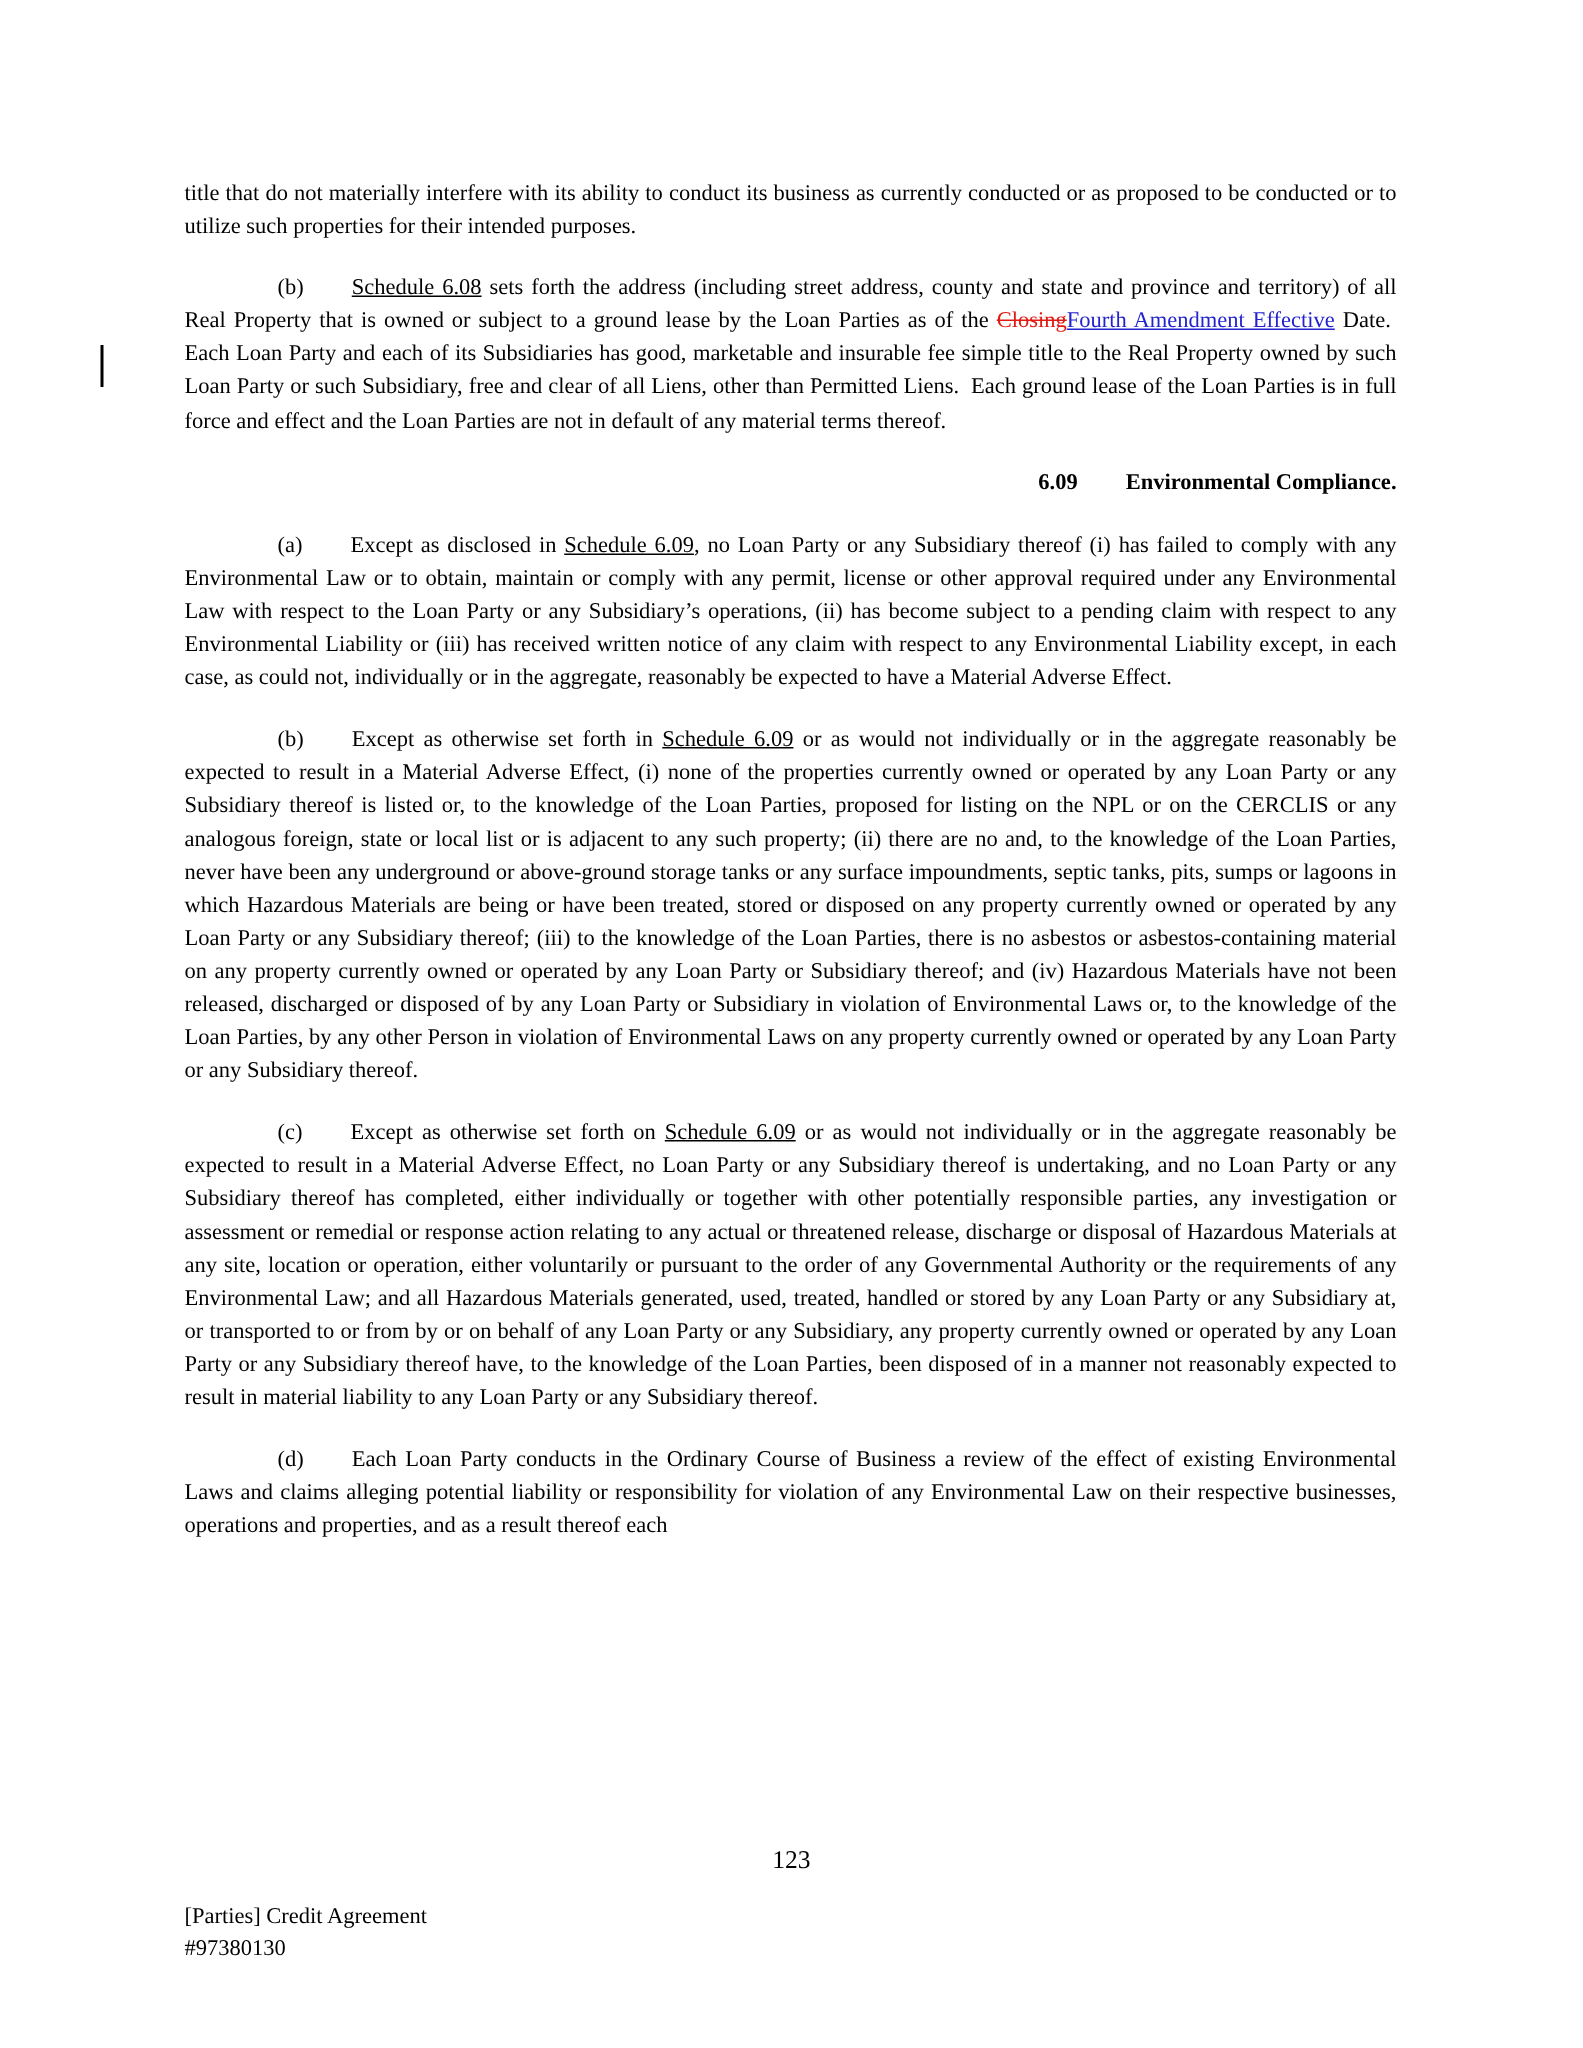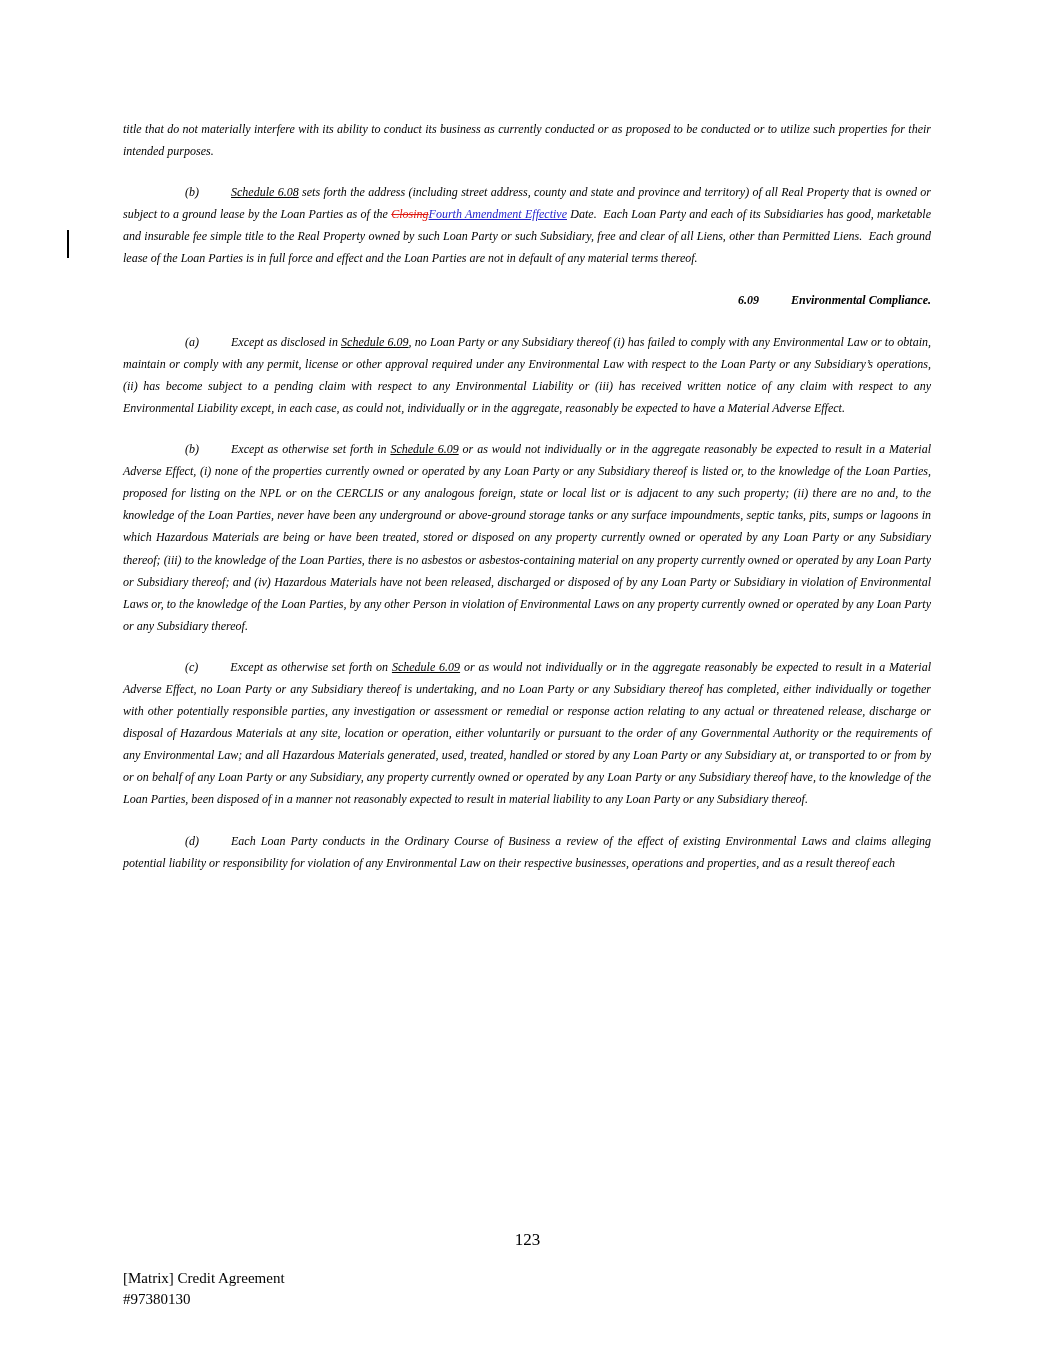--- a/index.html
+++ b/index.html
@@ -17,25 +17,24 @@
     box-sizing: border-box;
     overflow: hidden;
   }
   .textblock {
     position: absolute;
     left: 123px;
     top: 118px;
     width: 808px;
   }
   .para {
-    font-size: 12px;
+    font-size: 15px;
     line-height: 22.1px;
     text-align: justify;
     margin: 0 0 19px 0;
-    font-style: italic;
   }
   .para.indent { text-indent: 62px; }
   .para.heading {
     font-weight: bold;
     text-align: right;
     margin-bottom: 20px;
   }
   .tab {
     display: inline-block;
     width: 32px;
@@ -86,17 +85,17 @@
       <p class="para indent heading"><span class="run-b">6.09</span><span class="tab"></span><span class="run-b">Environmental Compliance</span><span>.</span></p>
       <p class="para indent"><span>(a)</span><span class="tab"></span><span>Except as disclosed in </span><span class="run-u">Schedule 6.09</span><span>, no Loan Party or any Subsidiary thereof (i) has failed to comply with any Environmental Law or to obtain, maintain or comply with any permit, license or other approval required under any Environmental Law with respect to the Loan Party or any Subsidiary’s operations, (ii) has become subject to a pending claim with respect to any Environmental Liability or (iii) has received written notice of any claim with respect to any Environmental Liability except, in each case, as could not, individually or in the aggregate, reasonably be expected to have a Material Adverse Effect.</span></p>
       <p class="para indent"><span>(b)</span><span class="tab"></span><span>Except as otherwise set forth in </span><span class="run-u">Schedule 6.09</span><span> or as would not individually or in the aggregate reasonably be expected to result in a Material Adverse Effect, (i) none of the properties currently owned or operated by any Loan Party or any Subsidiary thereof is listed or, to the knowledge of the Loan Parties, proposed for listing on the NPL or on the CERCLIS or any analogous foreign, state or local list or is adjacent to any such property; (ii) there are no and, to the knowledge of the Loan Parties, never have been any underground or above-ground storage tanks or any surface impoundments, septic tanks, pits, sumps or lagoons in which Hazardous Materials are being or have been treated, stored or disposed on any property currently owned or operated by any Loan Party or any Subsidiary thereof; (iii) to the knowledge of the Loan Parties, there is no asbestos or asbestos-containing material on any property currently owned or operated by any Loan Party or Subsidiary thereof; and (iv) Hazardous Materials have not been released, discharged or disposed of by any Loan Party or Subsidiary in violation of Environmental Laws or, to the knowledge of the Loan Parties, by any other Person in violation of Environmental Laws on any property currently owned or operated by any Loan Party or any Subsidiary thereof.</span></p>
       <p class="para indent"><span>(c)</span><span class="tab"></span><span>Except as otherwise set forth on </span><span class="run-u">Schedule 6.09</span><span> or as would not individually or in the aggregate reasonably be expected to result in a Material Adverse Effect, no Loan Party or any Subsidiary thereof is undertaking, and no Loan Party or any Subsidiary thereof has completed, either individually or together with other potentially responsible parties, any investigation or assessment or remedial or response action relating to any actual or threatened release, discharge or disposal of Hazardous Materials at any site, location or operation, either voluntarily or pursuant to the order of any Governmental Authority or the requirements of any Environmental Law; and all Hazardous Materials generated, used, treated, handled or stored by any Loan Party or any Subsidiary at, or transported to or from by or on behalf of any Loan Party or any Subsidiary, any property currently owned or operated by any Loan Party or any Subsidiary thereof have, to the knowledge of the Loan Parties, been disposed of in a manner not reasonably expected to result in material liability to any Loan Party or any Subsidiary thereof.</span></p>
       <p class="para indent"><span>(d)</span><span class="tab"></span><span>Each Loan Party conducts in the Ordinary Course of Business a review of the effect of existing Environmental Laws and claims alleging potential liability or responsibility for violation of any Environmental Law on their respective businesses, operations and properties, and as a result thereof each</span></p>
     </div>
 
   <div class="page-number">123</div>
 
   <div class="footer">
-    <div>[Matrix] Credit Agreement</div>
+    <div>[Parties] Credit Agreement</div>
     <div>#97380130</div>
   </div>
 
 </div>
 
 </body></html>

